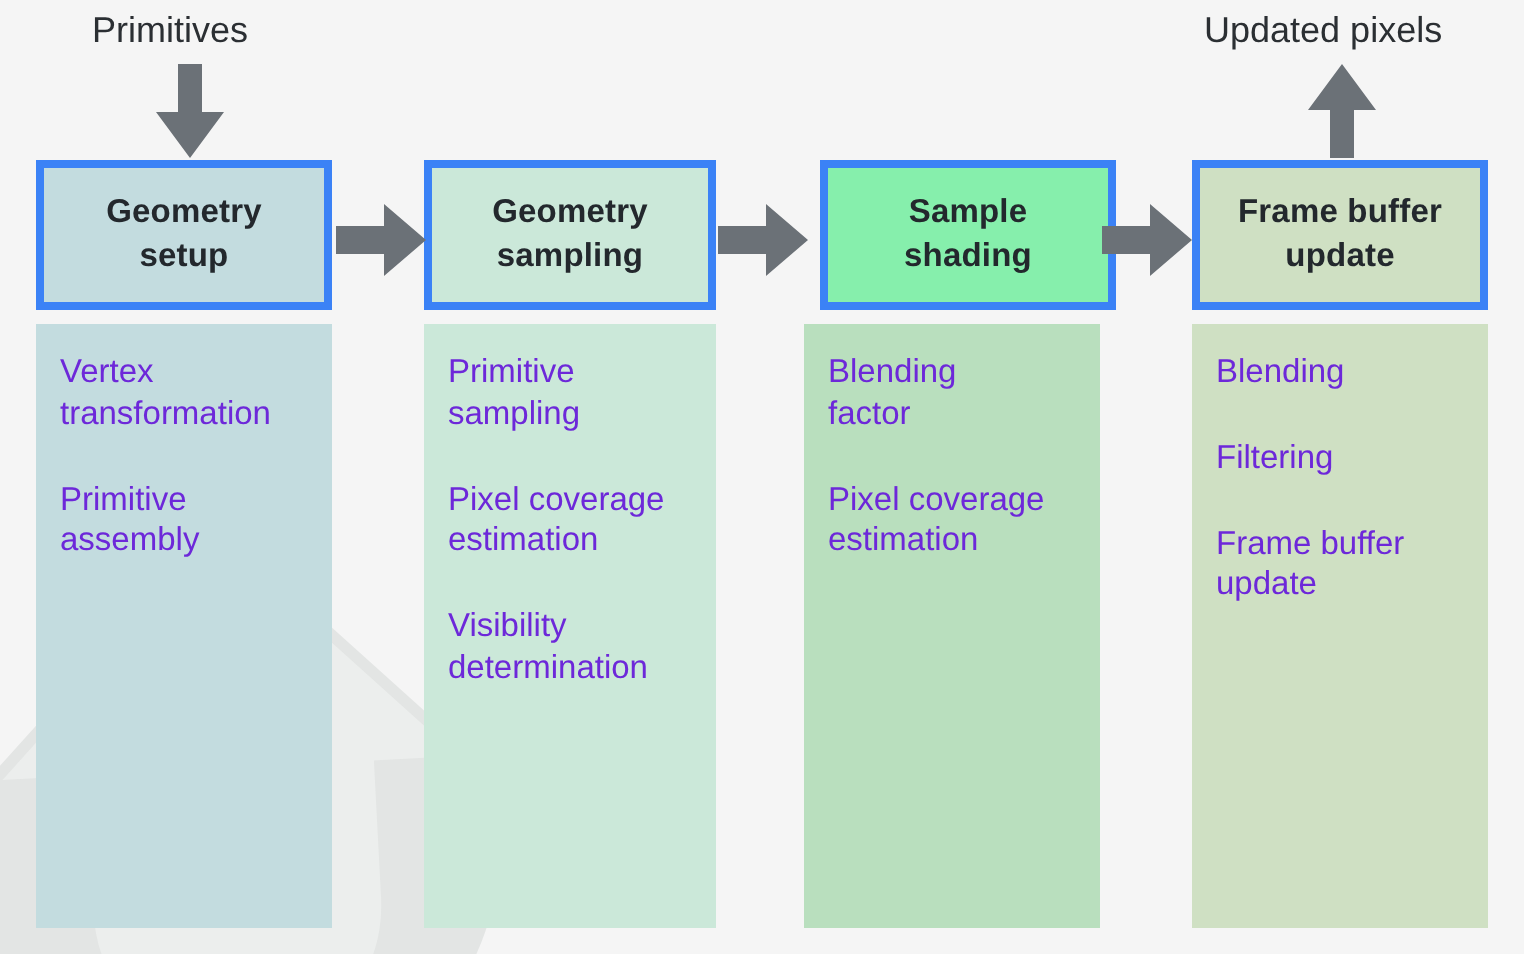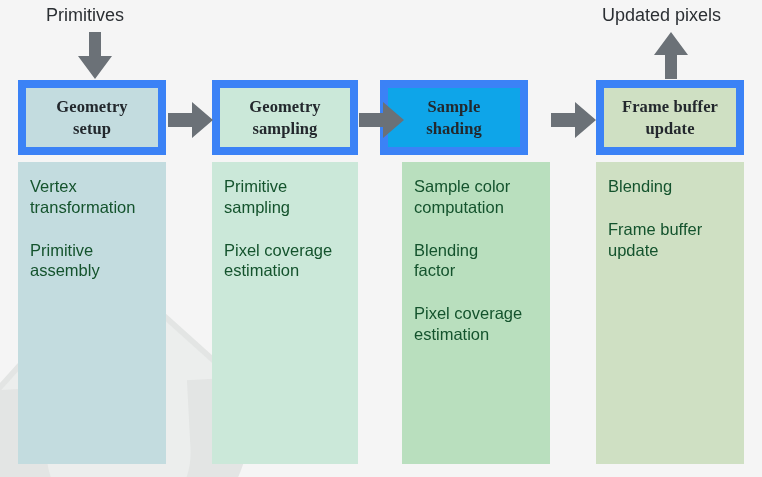--- a/index.html
+++ b/index.html
@@ -50,44 +50,43 @@
   
   .h-arrow {
     position: absolute;
     z-index: 3;
   }
 
   
   .stage-box {
     position: absolute;
     box-sizing: border-box;
-    border: 8px solid #3b82f6;
+    border: 4px solid #3b82f6;
     display: flex;
     align-items: center;
     justify-content: center;
     text-align: center;
     font-size: 16.5px;
     font-weight: bold;
     color: #23282d;
     line-height: 1.28;
     letter-spacing: 0.1px;
     z-index: 2;
-    font-family: Liberation Serif, serif;
   }
 
   
   .detail-panel {
     position: absolute;
     box-sizing: border-box;
     padding: 14px 12px 10px 12px;
     z-index: 1;
   }
   .detail-item {
     font-size: 16.5px;
-    color: #14532d;
+    color: #6d28d9;
     line-height: 1.26;
     margin-bottom: 22px;
     white-space: pre-line;
   }
   .detail-item:last-child {
     margin-bottom: 0;
   }
 </style>
 </head>
 <body>
@@ -136,34 +135,35 @@
 assembly</div>
   </div>
 
   <div class="stage-box" style="left:212px; top:80px; width:146px; height:75px; background:#cbe8d9; white-space:pre-line;">Geometry
 sampling</div>
   <div class="detail-panel" style="left:212px; top:162px; width:146px; height:302px; background:#cbe8d9;">
     <div class="detail-item">Primitive
 sampling</div>
     <div class="detail-item">Pixel coverage
 estimation</div>
+    <div class="detail-item">Visibility
+determination</div>
   </div>
 
-  <div class="stage-box" style="left:380px; top:80px; width:148px; height:75px; background:#0ea5e9; white-space:pre-line;">Sample
+  <div class="stage-box" style="left:410px; top:80px; width:148px; height:75px; background:#86efac; white-space:pre-line;">Sample
 shading</div>
   <div class="detail-panel" style="left:402px; top:162px; width:148px; height:302px; background:#b9dfbe;">
-    <div class="detail-item">Sample color
-computation</div>
     <div class="detail-item">Blending
 factor</div>
     <div class="detail-item">Pixel coverage
 estimation</div>
   </div>
 
   <div class="stage-box" style="left:596px; top:80px; width:148px; height:75px; background:#cfe0c3; white-space:pre-line;">Frame buffer
 update</div>
   <div class="detail-panel" style="left:596px; top:162px; width:148px; height:302px; background:#cfe0c3;">
     <div class="detail-item">Blending</div>
+    <div class="detail-item">Filtering</div>
     <div class="detail-item">Frame buffer
 update</div>
   </div>
 
 </div>
 
 </body></html>

